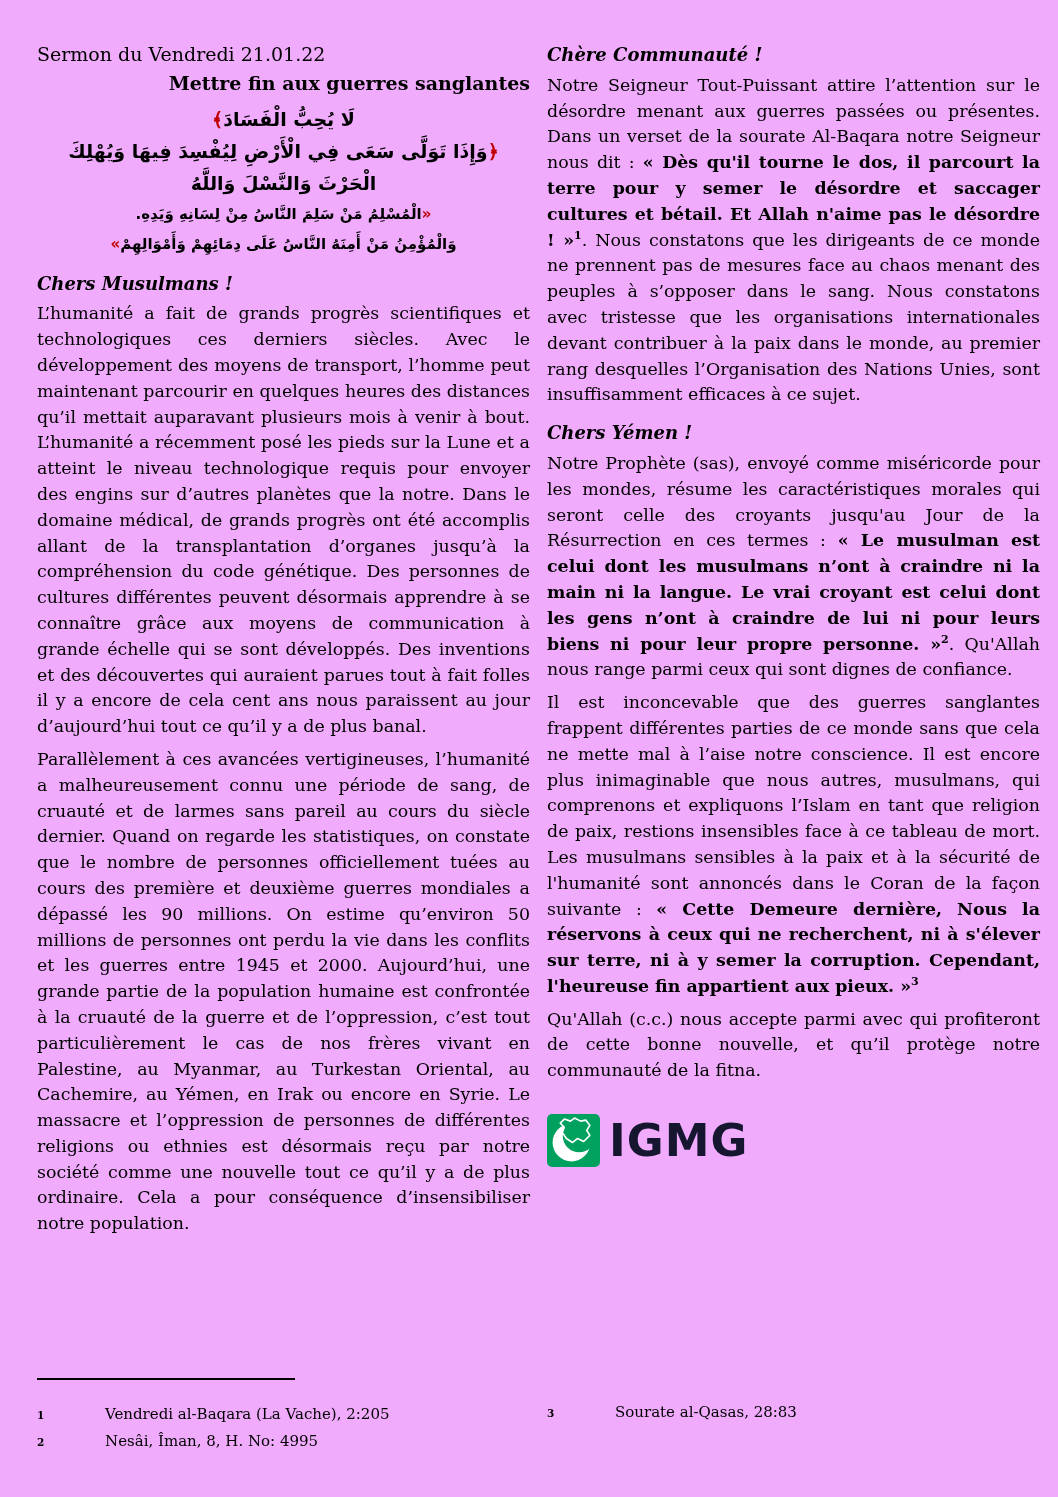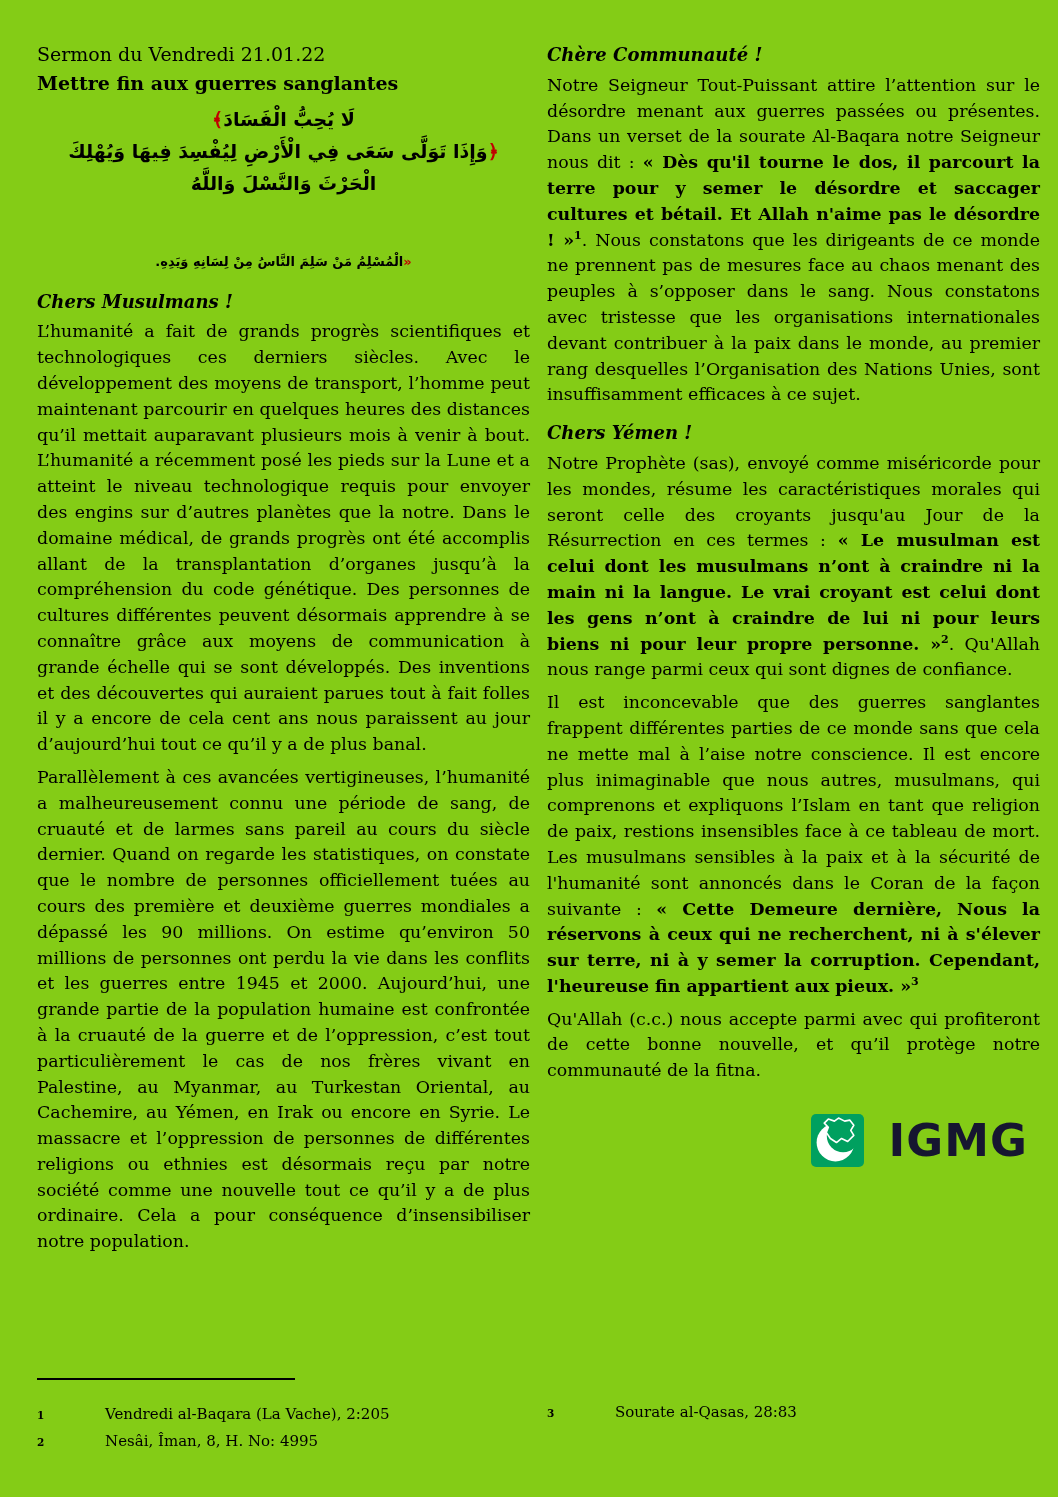--- a/index.html
+++ b/index.html
@@ -1,35 +1,35 @@
 <!DOCTYPE html>
 <html lang="fr"><head>
 <meta charset="utf-8">
 <style>
   html,body { margin:0; padding:0; background:#ffffff; }
   .page {
-    position:relative; width:1058px; height:1497px; background:#84cc16;
+    position:relative; width:1058px; height:1497px; background:#f0abfc;
     font-family:"DejaVu Serif", serif; color:#000000; overflow:hidden;
   }
   .cols { display:flex; gap:17px; padding:42px 0 0 37px; }
   .col { width:493px; font-size:17.4px; line-height:25.8px; text-align:justify; }
   .col p { margin:0 0 7px 0; }
   .date { font-size:19px; margin:0 0 3px 0; text-align:left; }
-  .doc-title { font-size:19px; font-weight:bold; margin:0 0 6px 0; text-align:left; }
+  .doc-title { font-size:19px; font-weight:bold; margin:0 0 6px 0; text-align:right; }
   .sect { font-size:18px; font-weight:bold; margin:12px 0 5px 0; text-align:left;font-style:italic; }
   .sect:first-child { margin-top:0; }
   .arabic { direction:rtl; text-align:center; font-family:"DejaVu Sans", sans-serif; font-weight:bold; margin:2px 0 6px 0; }
   .arabic .v { font-size:19px; line-height:32px; }
-  .arabic .h { font-size:13px; line-height:30px;margin-top:48px; }
+  .arabic .h { font-size:15px; line-height:30px; }
   .red { color:#C00000; }
   b { font-weight:bold; }
   sup { font-size:11px; line-height:0; }
   sup.bd { font-weight:bold; }
   
-  .logo-row { display:flex; justify-content:flex-end; align-items:center; gap:25px; margin:30px 12px 0 0; }
+  .logo-row { display:flex; align-items:center; gap:9px; margin:30px 12px 0 0; }
   .logo-mark svg { display:block; }
   .logo-word { font-family:"DejaVu Sans", sans-serif; font-weight:bold; font-size:45px; letter-spacing:1px; color:#161630; line-height:1; }
   
   .fn-left { position:absolute; left:37px; top:1378px; width:493px; }
   .fn-right { position:absolute; left:547px; top:1402px; width:493px; }
   .fn-rule { width:258px; border-top:2px solid #000; margin:0 0 24px 0; }
   .fn { display:flex; font-size:15px; line-height:20px; margin-bottom:6px; text-align:left; }
   .fn .num { width:68px; flex:0 0 68px; font-size:10.5px; font-weight:bold; padding-top:1px; }
 </style>
 </head>
@@ -40,20 +40,21 @@
   <div class="cols">
 
     <div class="col">
       <div class="date">Sermon du Vendredi 21.01.22</div>
       <div class="doc-title">Mettre fin aux guerres sanglantes</div>
 
       <div class="arabic" dir="rtl">
         <div class="v"><span>لَا يُحِبُّ الْفَسَادَ</span><span class="red">﴾</span></div>
         <div class="v"><span class="red">﴿</span><span>وَإِذَا تَوَلَّى سَعَى فِي الْأَرْضِ لِيُفْسِدَ فِيهَا وَيُهْلِكَ الْحَرْثَ وَالنَّسْلَ وَاللَّهُ</span></div>
         <div class="h"><span class="red">«</span><span>الْمُسْلِمُ مَنْ سَلِمَ النَّاسُ مِنْ لِسَانِهِ وَيَدِهِ.</span></div>
+        <div class="h"><span>وَالْمُؤْمِنُ مَنْ أَمِنَهُ النَّاسُ عَلَى دِمَائِهِمْ وَأَمْوَالِهِمْ</span><span class="red">»</span></div>
       </div>
 
       <div class="sect">Chers Musulmans !</div>
       <p>L’humanité a fait de grands progrès scientifiques et technologiques ces derniers siècles. Avec le développement des moyens de transport, l’homme peut maintenant parcourir en quelques heures des distances qu’il mettait auparavant plusieurs mois à venir à bout. L’humanité a récemment posé les pieds sur la Lune et a atteint le niveau technologique requis pour envoyer des engins sur d’autres planètes que la notre. Dans le domaine médical, de grands progrès ont été accomplis allant de la transplantation d’organes jusqu’à la compréhension du code génétique. Des personnes de cultures différentes peuvent désormais apprendre à se connaître grâce aux moyens de communication à grande échelle qui se sont développés. Des inventions et des découvertes qui auraient parues tout à fait folles il y a encore de cela cent ans nous paraissent au jour d’aujourd’hui tout ce qu’il y a de plus banal.</p>
 
       <p>Parallèlement à ces avancées vertigineuses, l’humanité a malheureusement connu une période de sang, de cruauté et de larmes sans pareil au cours du siècle dernier. Quand on regarde les statistiques, on constate que le nombre de personnes officiellement tuées au cours des première et deuxième guerres mondiales a dépassé les 90 millions. On estime qu’environ 50 millions de personnes ont perdu la vie dans les conflits et les guerres entre 1945 et 2000. Aujourd’hui, une grande partie de la population humaine est confrontée à la cruauté de la guerre et de l’oppression, c’est tout particulièrement le cas de nos frères vivant en Palestine, au Myanmar, au Turkestan Oriental, au Cachemire, au Yémen, en Irak ou encore en Syrie. Le massacre et l’oppression de personnes de différentes religions ou ethnies est désormais reçu par notre société comme une nouvelle tout ce qu’il y a de plus ordinaire. Cela a pour conséquence d’insensibiliser notre population.</p>
     </div>
 
     <div class="col">
       <div class="sect">Chère Communauté !</div>

